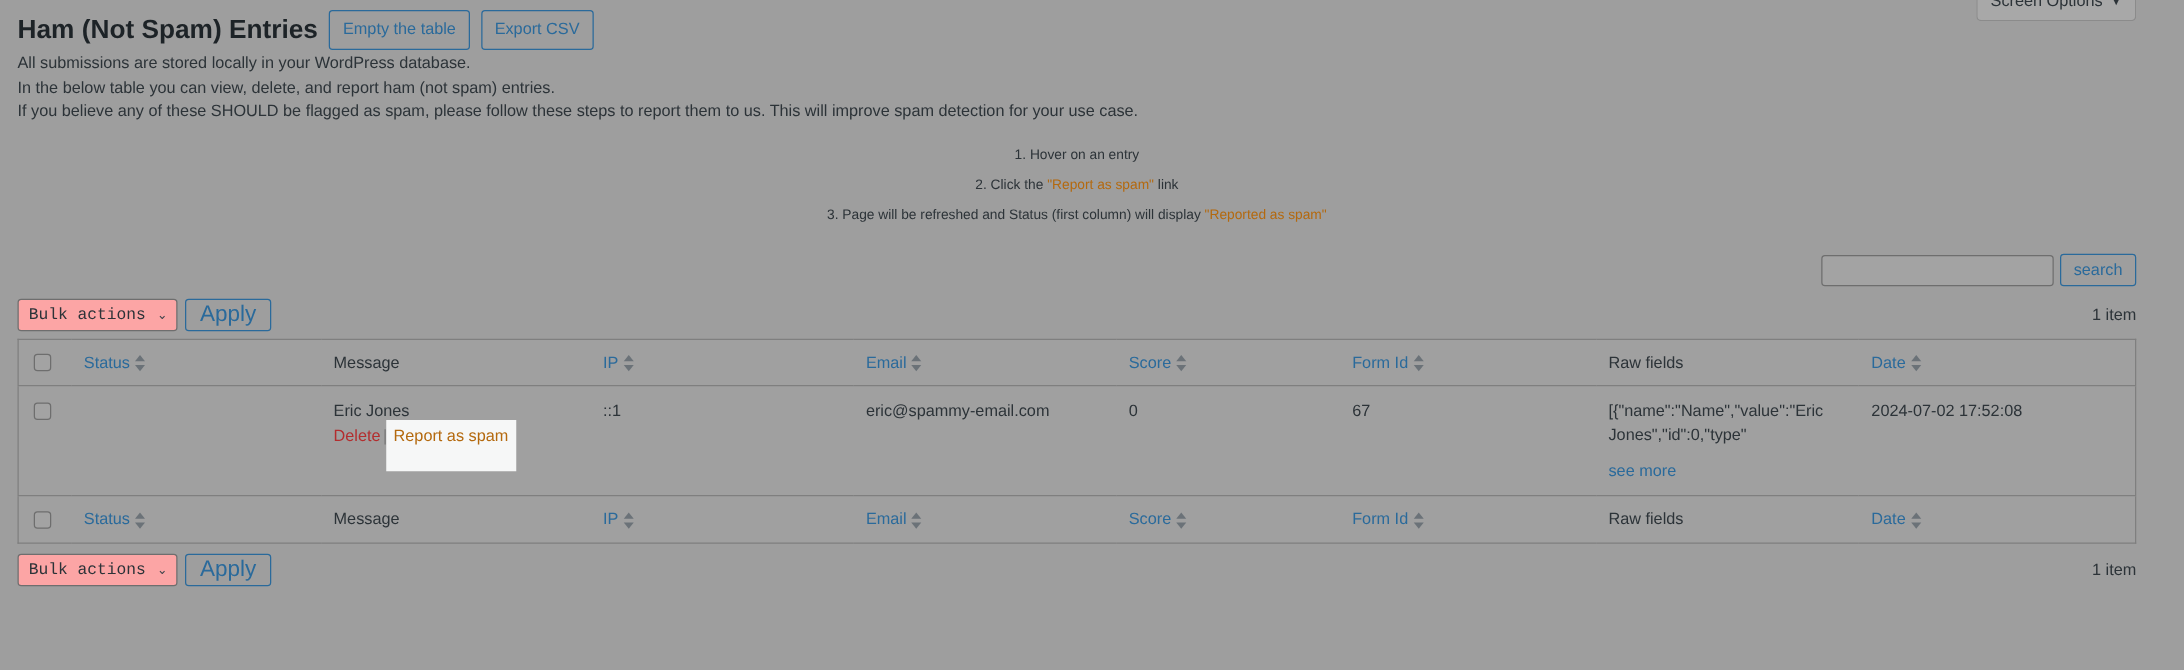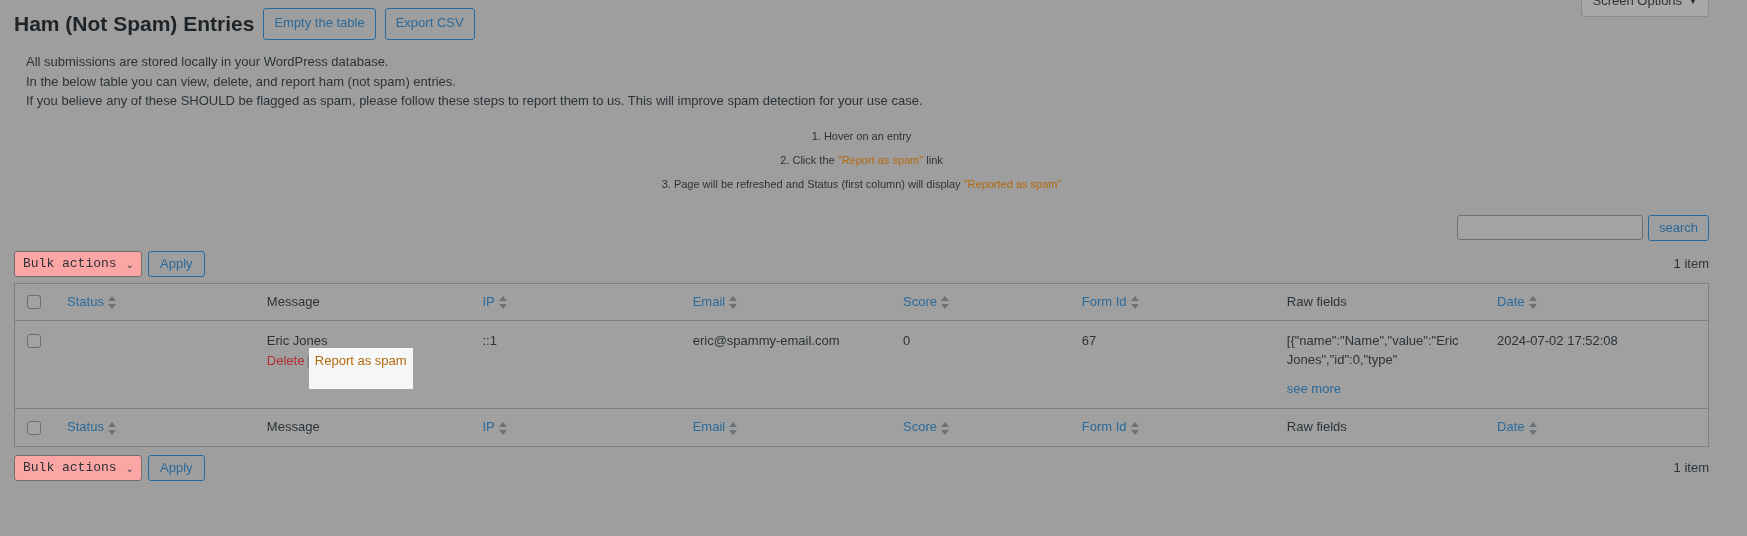--- a/index.html
+++ b/index.html
@@ -79,21 +79,21 @@
     font-size: 13px;
     line-height: 1.55;
     cursor: pointer;
     white-space: nowrap;
     font-family: "Liberation Sans", sans-serif;
   }
 
   
   .intro {
     padding: 0 14px;
-    margin: 12px;
+    margin: 0;
   }
   .intro p {
     margin: 0;
     padding: 0;
     font-size: 13px;
     line-height: 1.5;
     color: #2c3338;
   }
   .p-gap-1 { margin-top: 18px; }
   .p-gap-2 { margin-top: 19px; }
@@ -110,21 +110,21 @@
     color: #2c3338;
     margin-bottom: 7px;
     text-align: center;
   }
   .hl-orange { color: #b4690e; }
 
   
   .search-row {
     display: flex;
     justify-content: flex-end;
-    align-items: center;
+    align-items: flex-end;
     padding: 0 14px;
     margin-top: 22px;
     gap: 5px;
   }
   .search-input {
     width: 186px;
     height: 25px;
     box-sizing: border-box;
     border: 1px solid #6e6e6e;
     border-radius: 3px;
@@ -183,21 +183,21 @@
     font-size: 10px;
     color: #3c434a;
   }
   .btn-apply {
     border: 1px solid #2a6a9b;
     background: transparent;
     color: #2a6a9b;
     border-radius: 3px;
     height: 26px;
     padding: 0 11px;
-    font-size: 13px;
+    font-size: 18px;
     margin-left: 6px;
     cursor: pointer;
     font-family: "Liberation Sans", sans-serif;
   }
   .displaying-num {
     margin-left: auto;
     font-size: 13px;
     color: #2c3338;
   }
 

